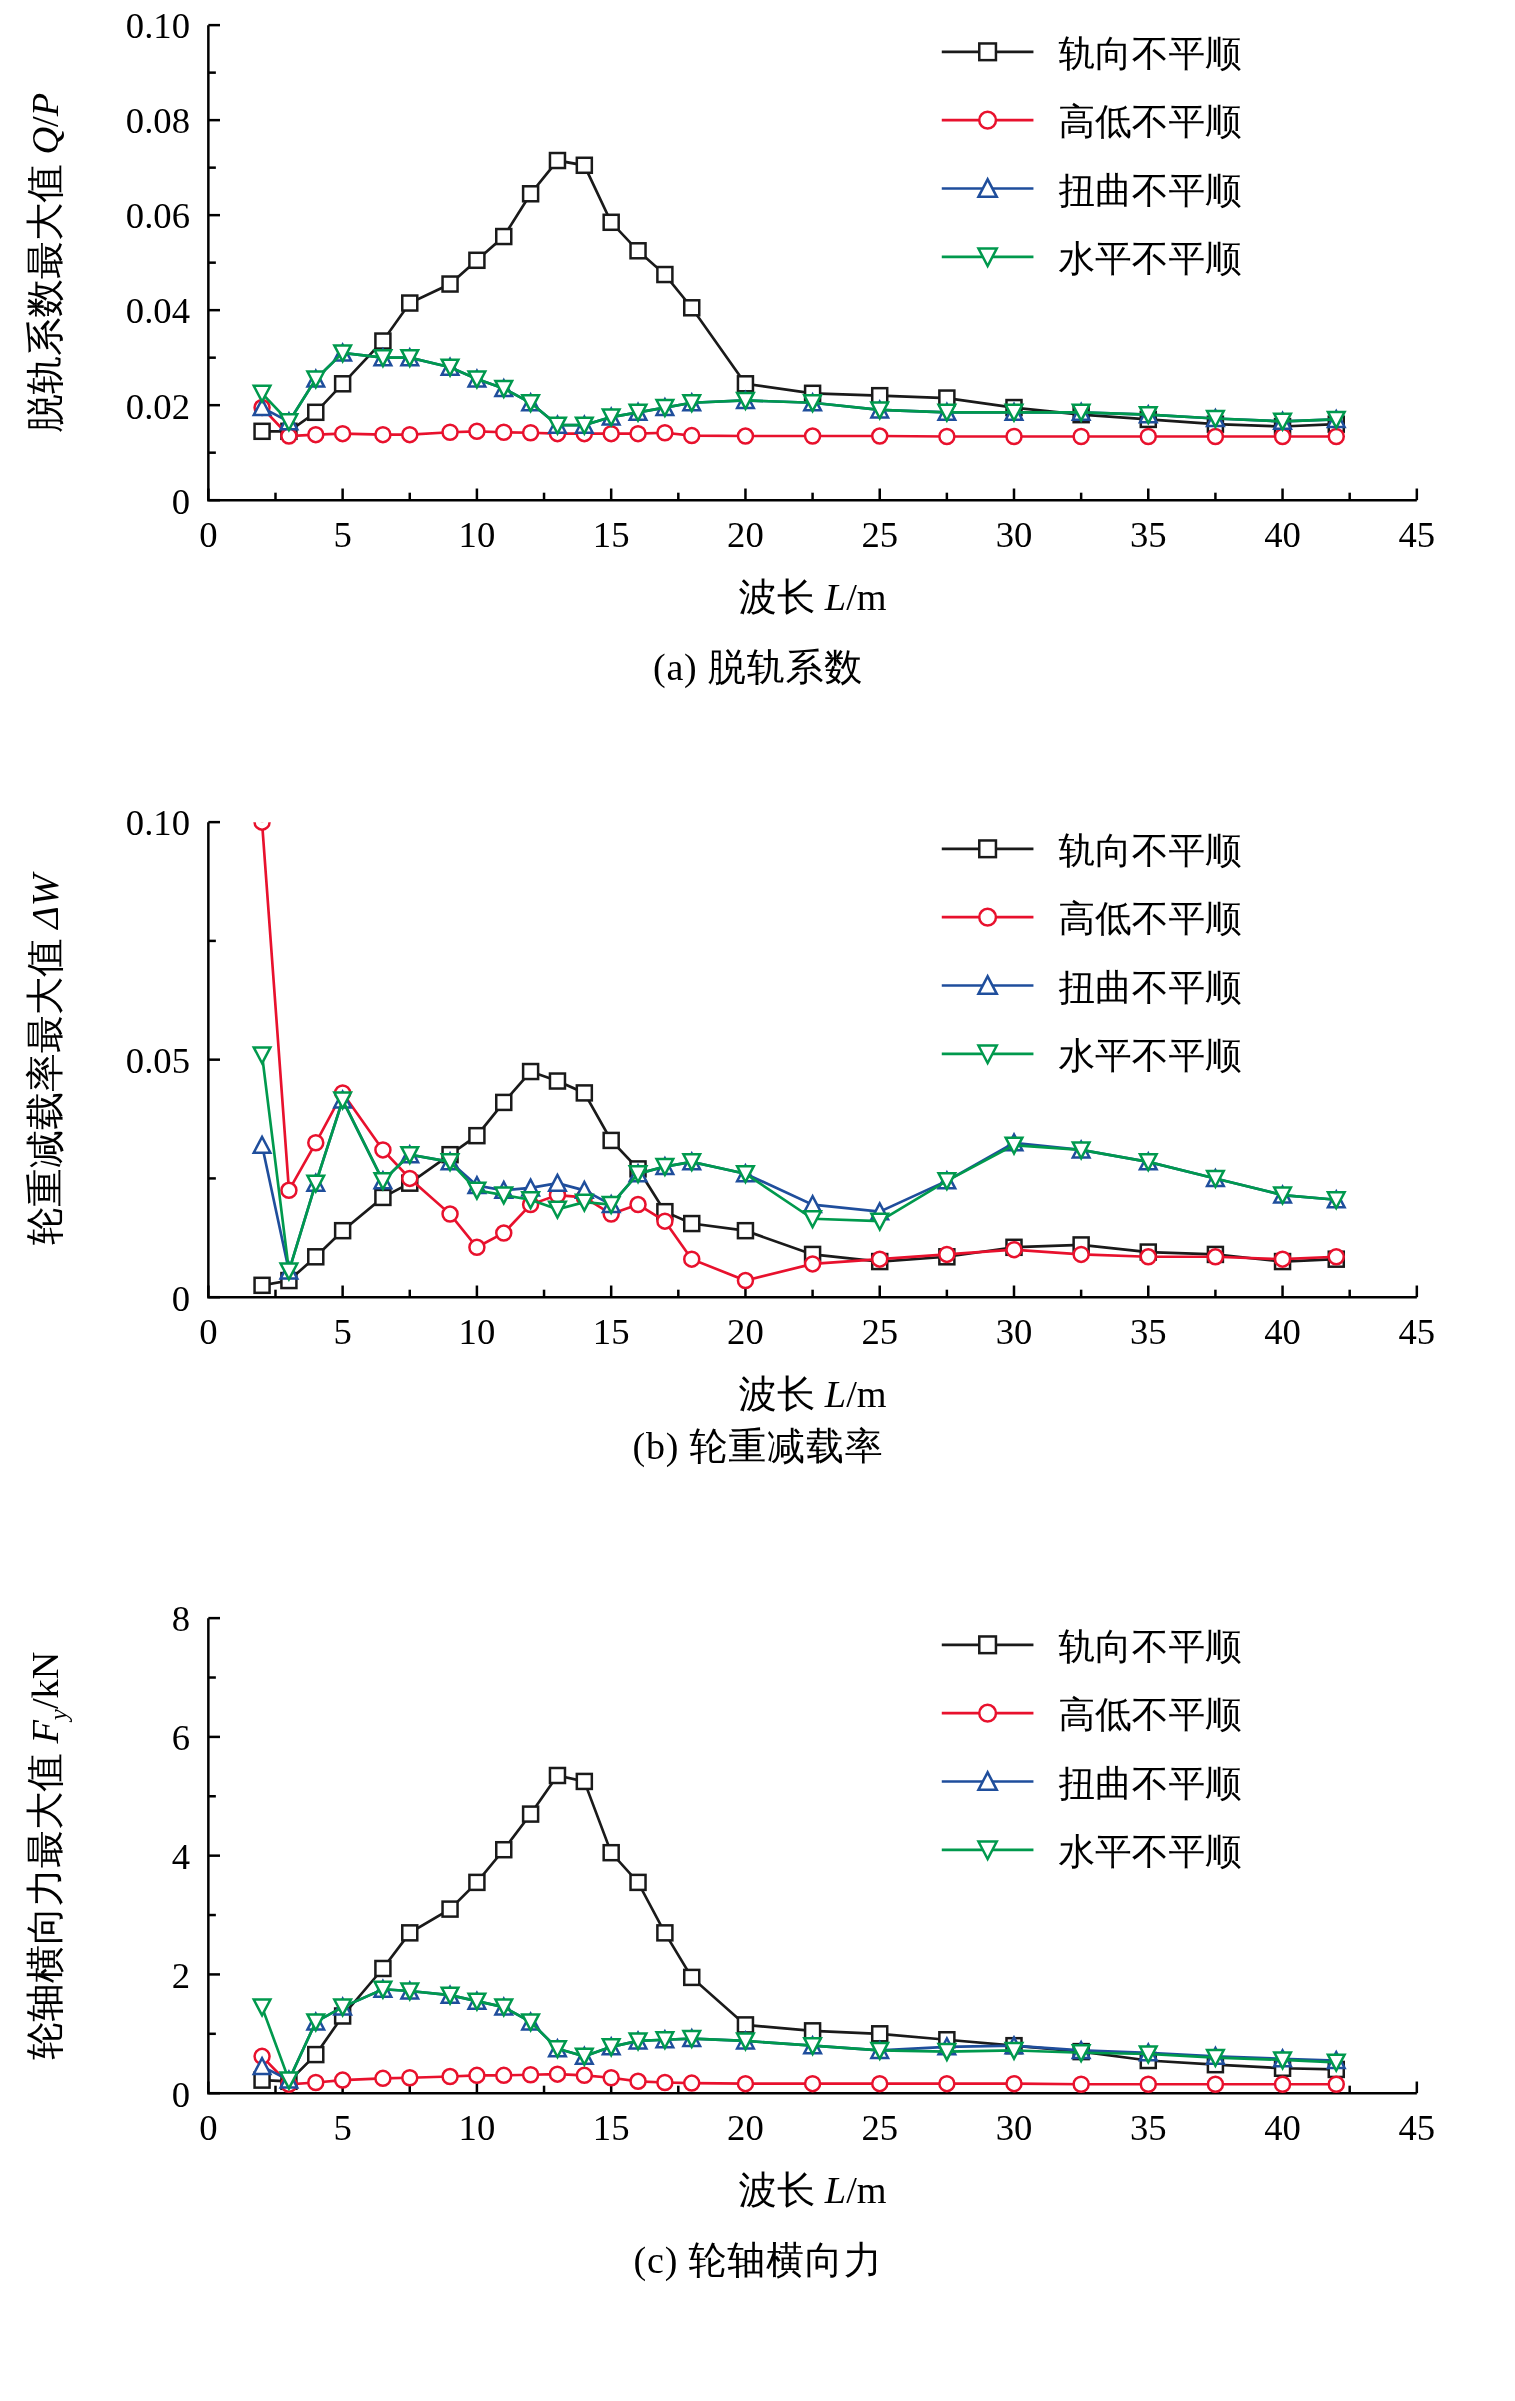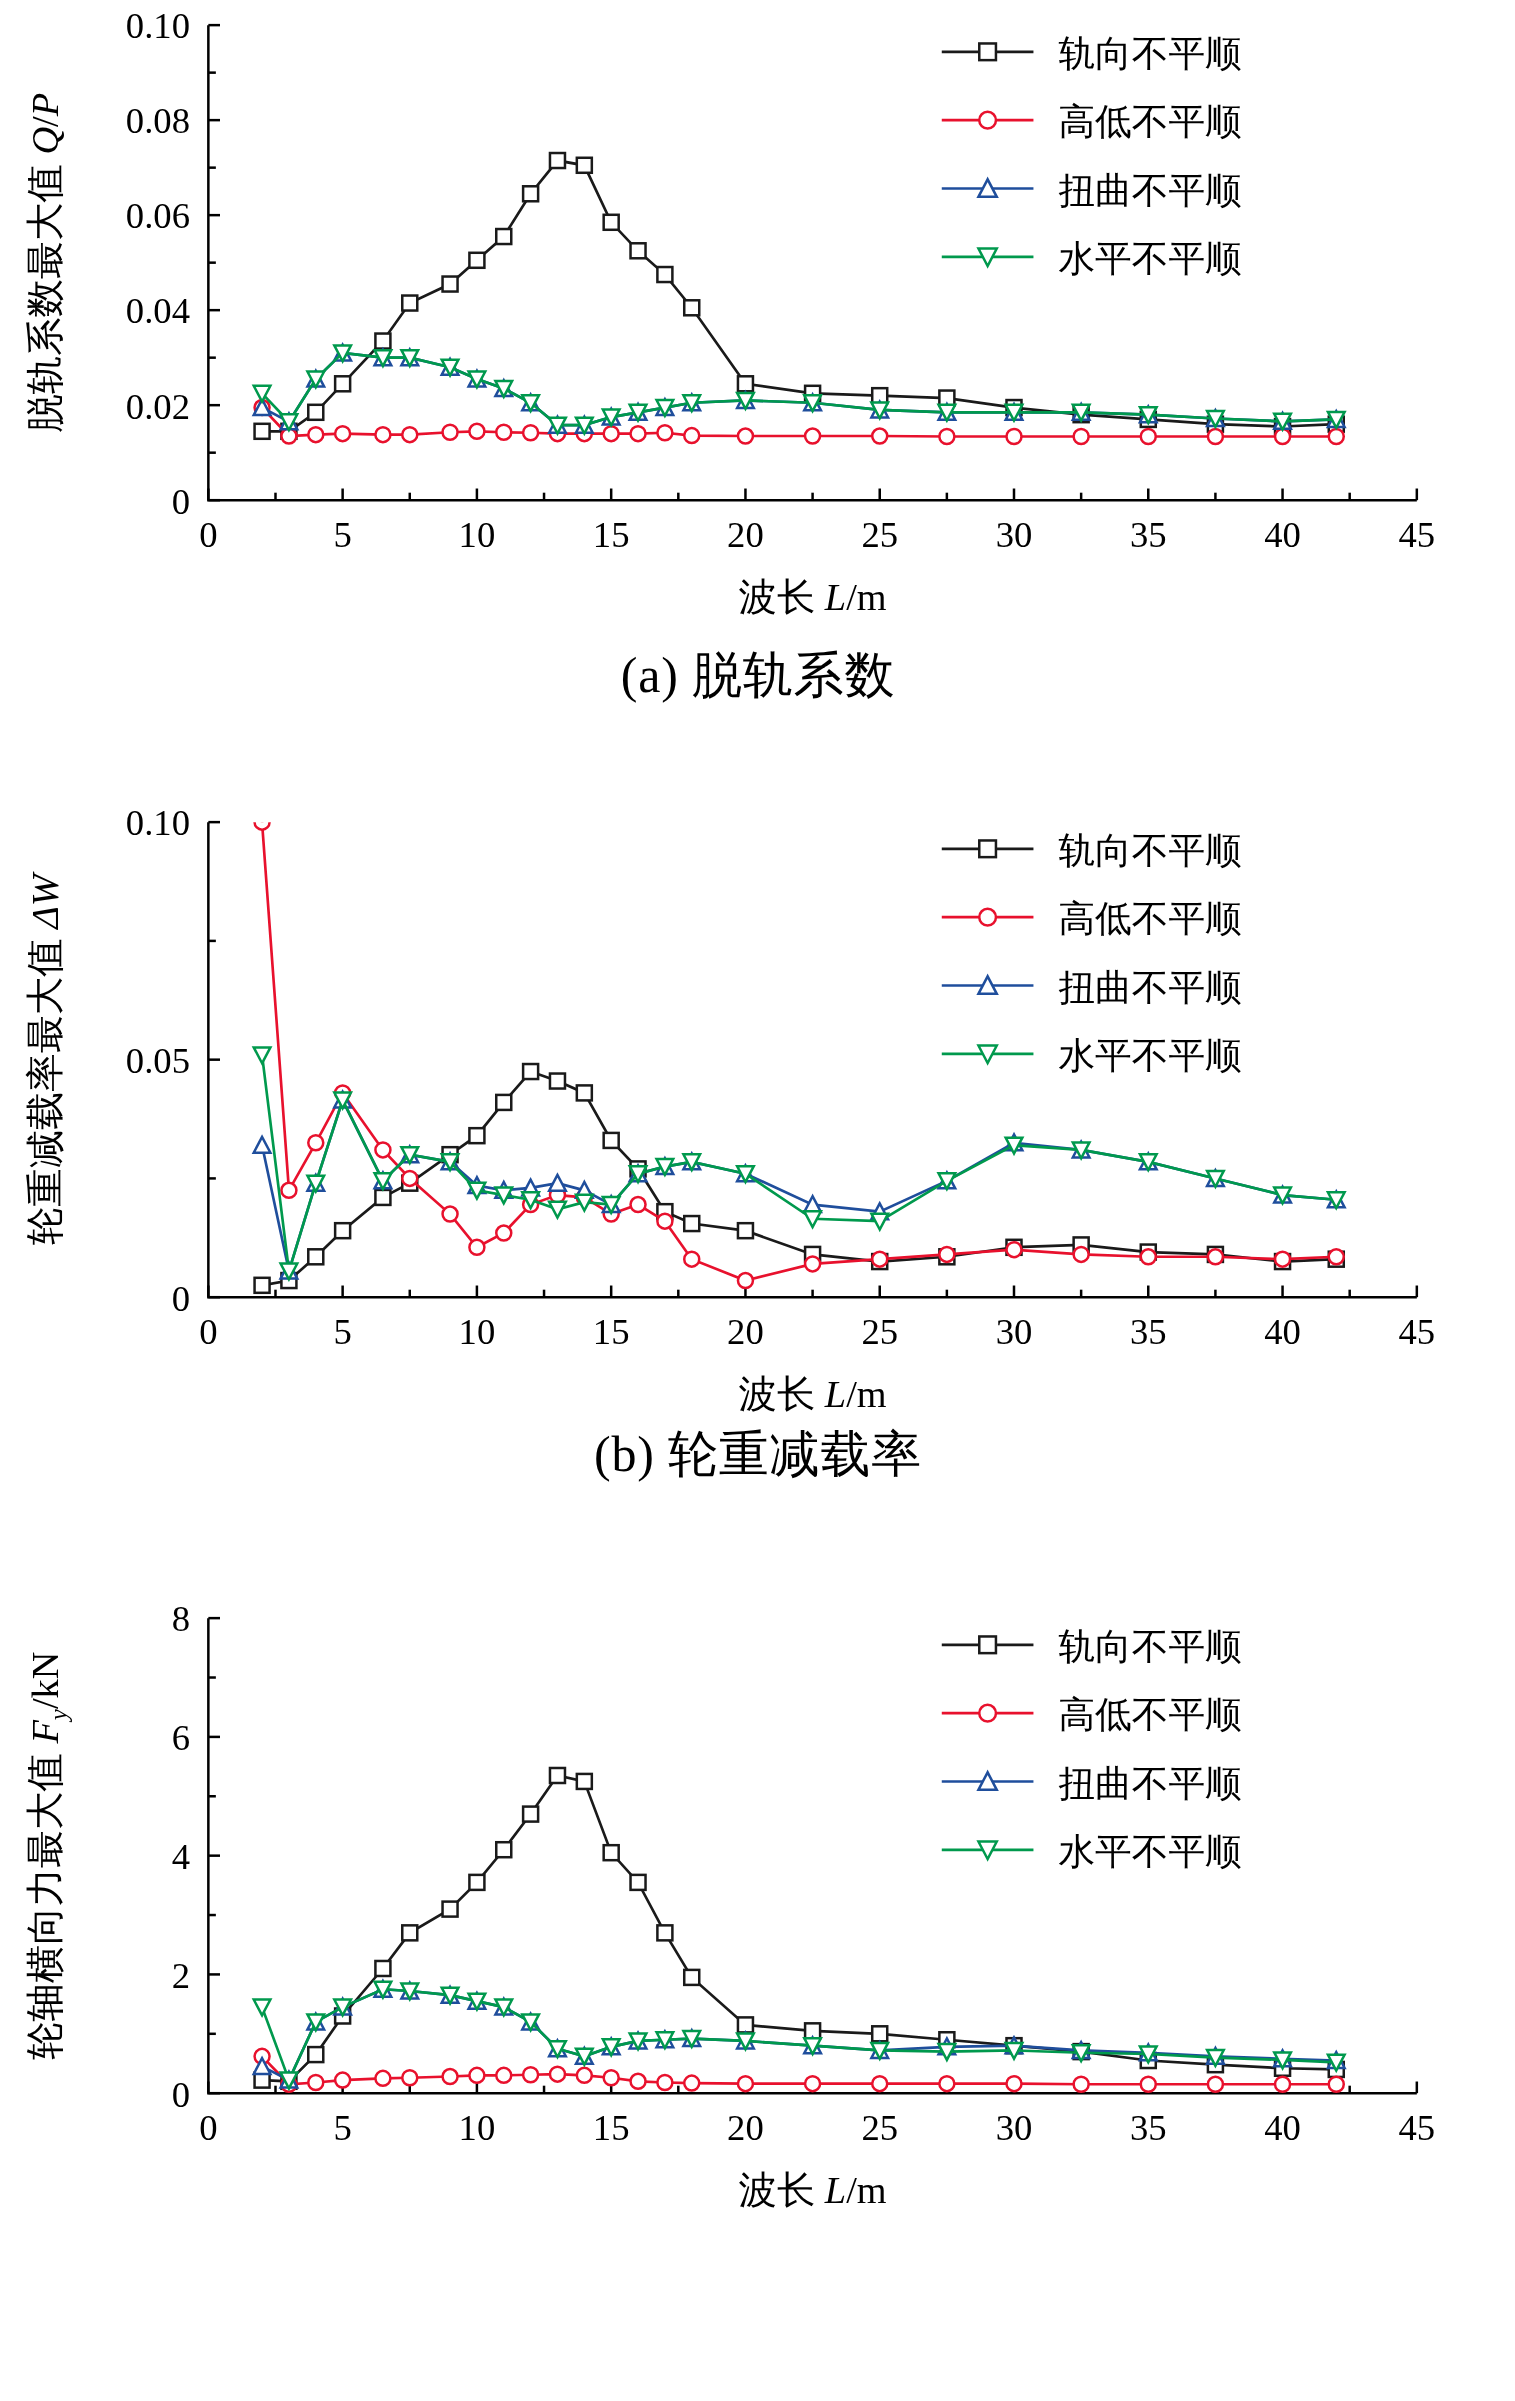--- a/index.html
+++ b/index.html
@@ -27,21 +27,21 @@
   .plot-wrap {
     position: relative;
     width: 1516px;
     height: 667px;
   }
   .caption {
     position: absolute;
     left: 0;
     width: 1516px;
     text-align: center;
-    font-size: 50px;
+    font-size: 38px;
     font-family: "Liberation Serif", serif;
     letter-spacing: 0.8px;
   }
   svg {
     display: block;
   }
   .axis-line {
     stroke: #000000;
     stroke-width: 3;
     fill: none;
@@ -611,16 +611,17 @@
             <text x="1270" y="161" class="legend-text">高低不平顺</text>
             <line x1="1130" y1="226" x2="1240" y2="226" stroke="#1f4e9c" stroke-width="3.2"></line>
             <polygon points="1185,215 1174,236 1196,236" fill="#ffffff" stroke="#1f4e9c" stroke-width="3"></polygon>
             <text x="1270" y="243" class="legend-text">扭曲不平顺</text>
             <line x1="1130" y1="308" x2="1240" y2="308" stroke="#00994d" stroke-width="3.2"></line>
             <polygon points="1185,319 1174,298 1196,298" fill="#ffffff" stroke="#00994d" stroke-width="3"></polygon>
             <text x="1270" y="325" class="legend-text">水平不平顺</text>
           </g>
         </svg>
     </div>
+    <div class="caption" style="top:642px">(c) 轮轴横向力</div>
   </div>
 
 </div>
 
 
 </body></html>

